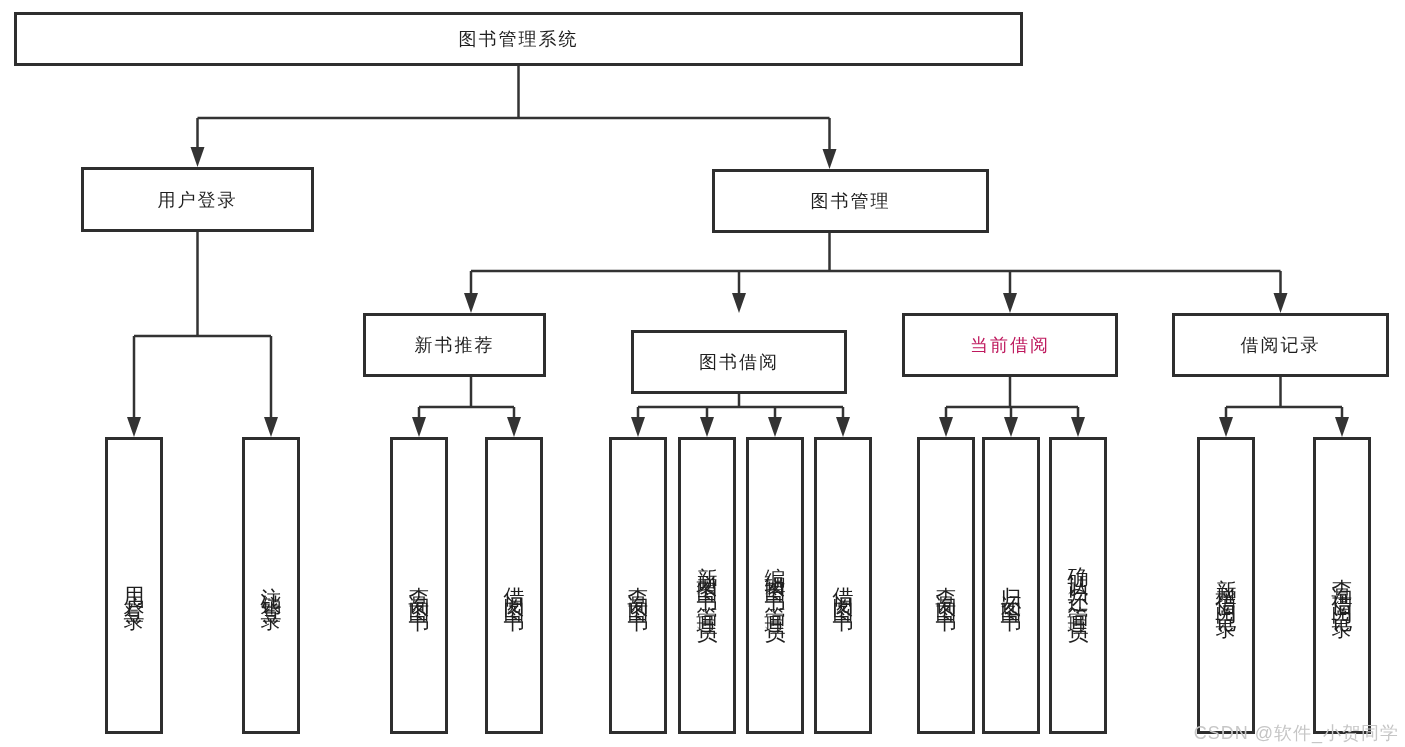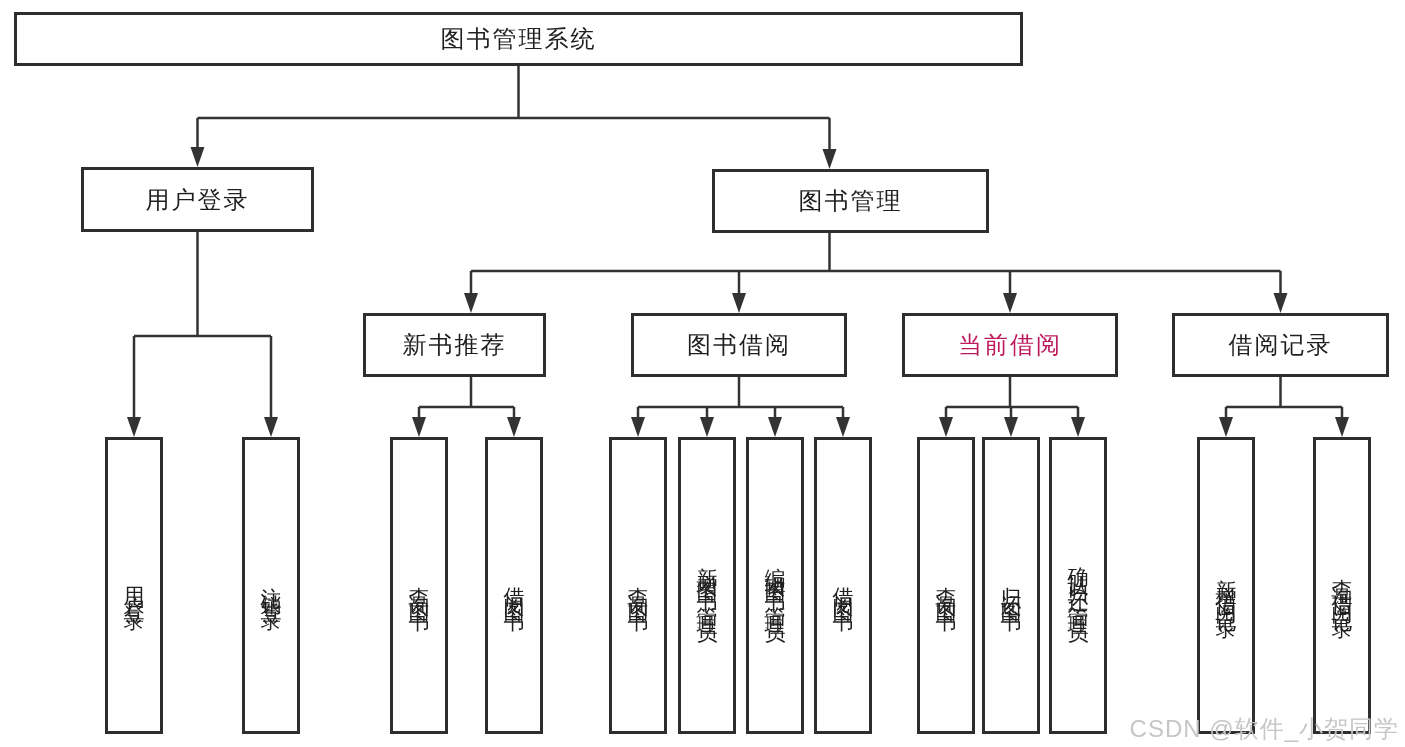--- a/index.html
+++ b/index.html
@@ -22,21 +22,21 @@
     z-index: 1;
   }
   .hnode {
     position: absolute;
     box-sizing: border-box;
     border: 3px solid #2e2e2e;
     background: #ffffff;
     display: flex;
     align-items: center;
     justify-content: center;
-    font-size: 24px;
+    font-size: 18px;
     letter-spacing: 2px;
     color: #1f1f1f;
     z-index: 2;
     white-space: nowrap;
   }
   .vnode {
     position: absolute;
     box-sizing: border-box;
     border: 3px solid #2e2e2e;
     background: #ffffff;
@@ -47,21 +47,21 @@
     text-orientation: mixed;
     font-size: 21px;
     letter-spacing: 8px;
     color: #1f1f1f;
     z-index: 2;
   }
   .watermark {
     position: absolute;
     right: 6px;
     bottom: 2px;
-    font-size: 24px;
+    font-size: 18px;
     color: #c6c6c6;
     letter-spacing: 1px;
     z-index: 5;
     white-space: nowrap;
   }
 </style>
 </head>
 <body>
 
 <div class="stage" style="background: rgb(255, 255, 255);">
@@ -118,21 +118,21 @@
       <polygon points="1219,417 1233,417 1226,437" fill="#333333"></polygon>
       <line x1="1342" y1="407" x2="1342" y2="419" stroke="#333333" stroke-width="2.5"></line>
       <polygon points="1335,417 1349,417 1342,437" fill="#333333"></polygon>
     </svg>
 
   <div class="hnode" style="left: 14px; top: 12px; width: 1009px; height: 54px; border-color: rgb(46, 46, 46); color: rgb(31, 31, 31);">图书管理系统</div>
   <div class="hnode" style="left: 81px; top: 167px; width: 233px; height: 65px; border-color: rgb(46, 46, 46); color: rgb(31, 31, 31);">用户登录</div>
   <div class="hnode" style="left: 712px; top: 169px; width: 277px; height: 64px; border-color: rgb(46, 46, 46); color: rgb(31, 31, 31);">图书管理</div>
 
   <div class="hnode" style="left: 363px; top: 313px; width: 183px; height: 64px; border-color: rgb(46, 46, 46); color: rgb(31, 31, 31);">新书推荐</div>
-  <div class="hnode" style="left: 631px; top: 313px; width: 216px; height: 64px; border-color: rgb(46, 46, 46); color: rgb(31, 31, 31);">图书借阅</div>
+  <div class="hnode" style="left: 631px; top: 330px; width: 216px; height: 64px; border-color: rgb(46, 46, 46); color: rgb(31, 31, 31);">图书借阅</div>
   <div class="hnode" style="left: 902px; top: 313px; width: 216px; height: 64px; border-color: rgb(46, 46, 46); color: #be185d;">当前借阅</div>
   <div class="hnode" style="left: 1172px; top: 313px; width: 217px; height: 64px; border-color: rgb(46, 46, 46); color: rgb(31, 31, 31);">借阅记录</div>
 
   <div class="vnode" style="left: 105px; top: 437px; width: 58px; height: 297px; border-color: rgb(46, 46, 46); color: rgb(31, 31, 31);">用户登录</div>
   <div class="vnode" style="left: 242px; top: 437px; width: 58px; height: 297px; border-color: rgb(46, 46, 46); color: rgb(31, 31, 31);">注销登录</div>
 
   <div class="vnode" style="left: 390px; top: 437px; width: 58px; height: 297px; border-color: rgb(46, 46, 46); color: rgb(31, 31, 31);">查询图书</div>
   <div class="vnode" style="left: 485px; top: 437px; width: 58px; height: 297px; border-color: rgb(46, 46, 46); color: rgb(31, 31, 31);">借阅图书</div>
 
   <div class="vnode" style="left: 609px; top: 437px; width: 58px; height: 297px; border-color: rgb(46, 46, 46); color: rgb(31, 31, 31);">查询图书</div>

